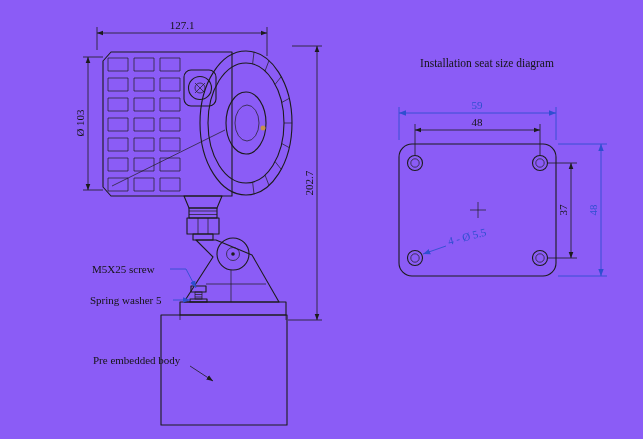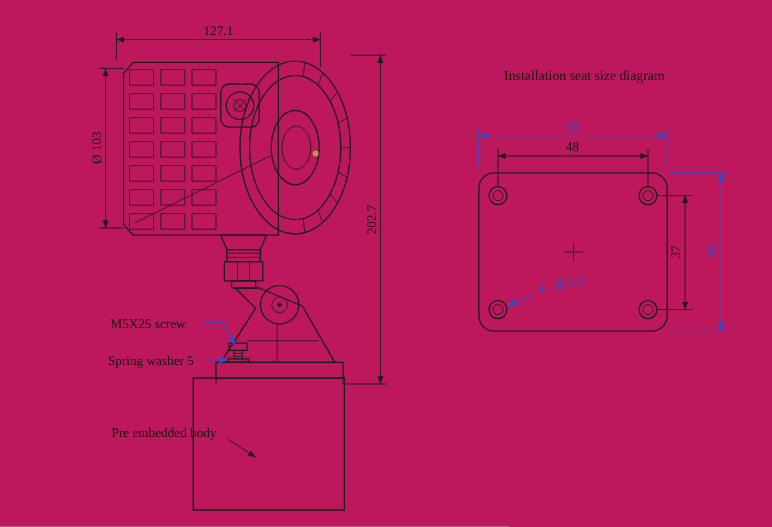--- a/index.html
+++ b/index.html
@@ -1,16 +1,16 @@
 <!DOCTYPE html>
 <html><head>
 <meta charset="utf-8">
 <style>
   html,body{margin:0;padding:0;background:#d3d3d3;}
-  .canvas{position:relative;width:643px;height:439px;background:#be185d;overflow:hidden;
+  .canvas{position:relative;width:643px;height:439px;background:#8b5cf6;overflow:hidden;
           font-family:"Liberation Serif",serif;}
   svg{display:block;}
   .obj{fill:none;stroke:#1c1c1c;stroke-width:1.1;stroke-linejoin:round;}
   .thin{fill:none;stroke:#1c1c1c;stroke-width:0.7;}
   .dim{fill:none;stroke:#1c1c1c;stroke-width:0.8;}
   .dimB{fill:none;stroke:#2f4fd0;stroke-width:0.9;}
   text{font-family:"Liberation Serif",serif;fill:#141414;font-size:11px;}
   .blue{fill:#2f4fd0;}
   .ttl{font-size:11.5px;}
 </style>

